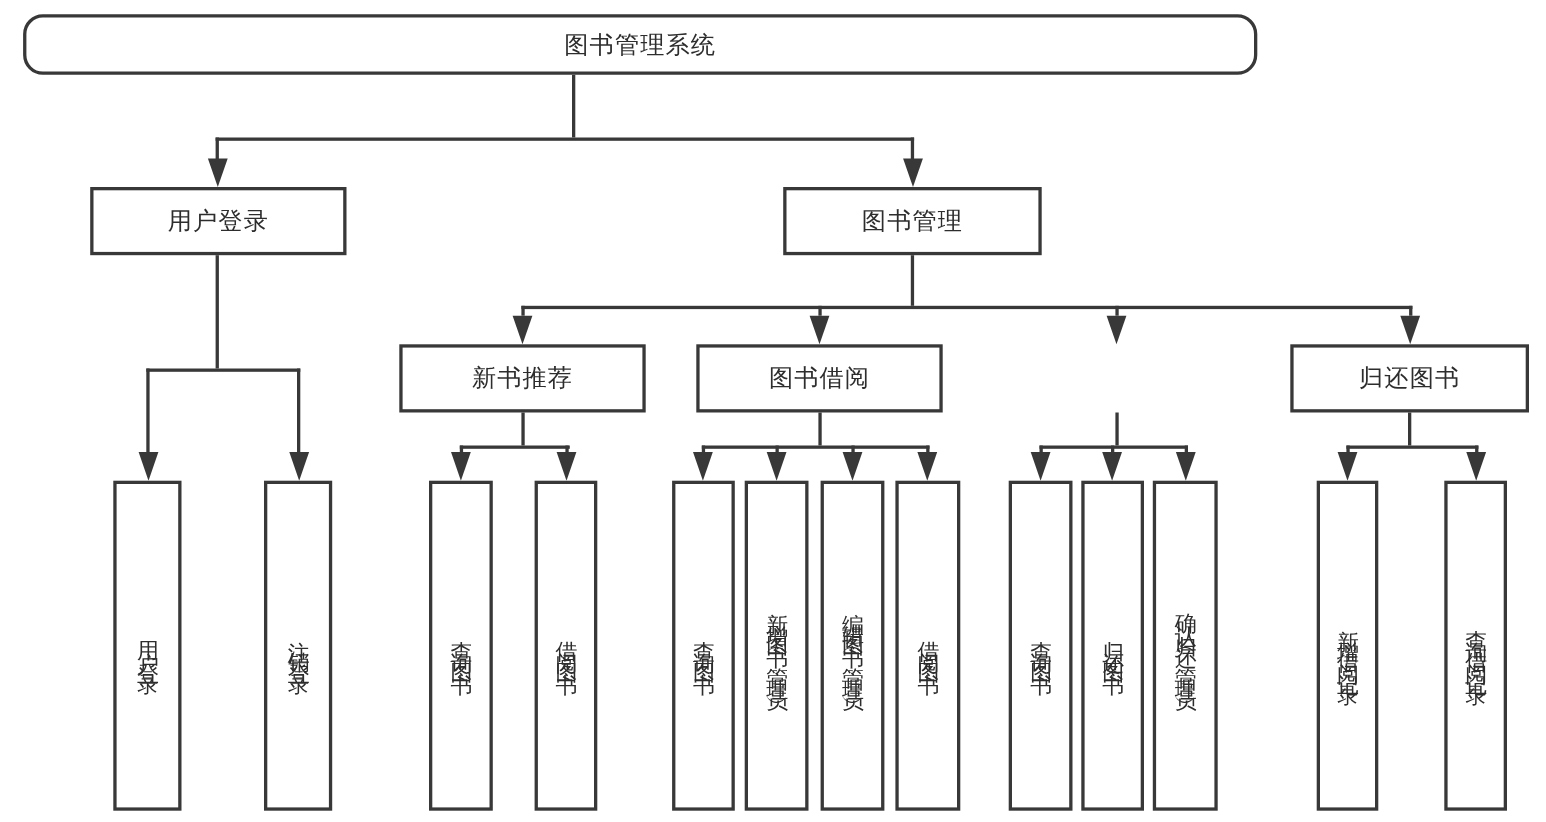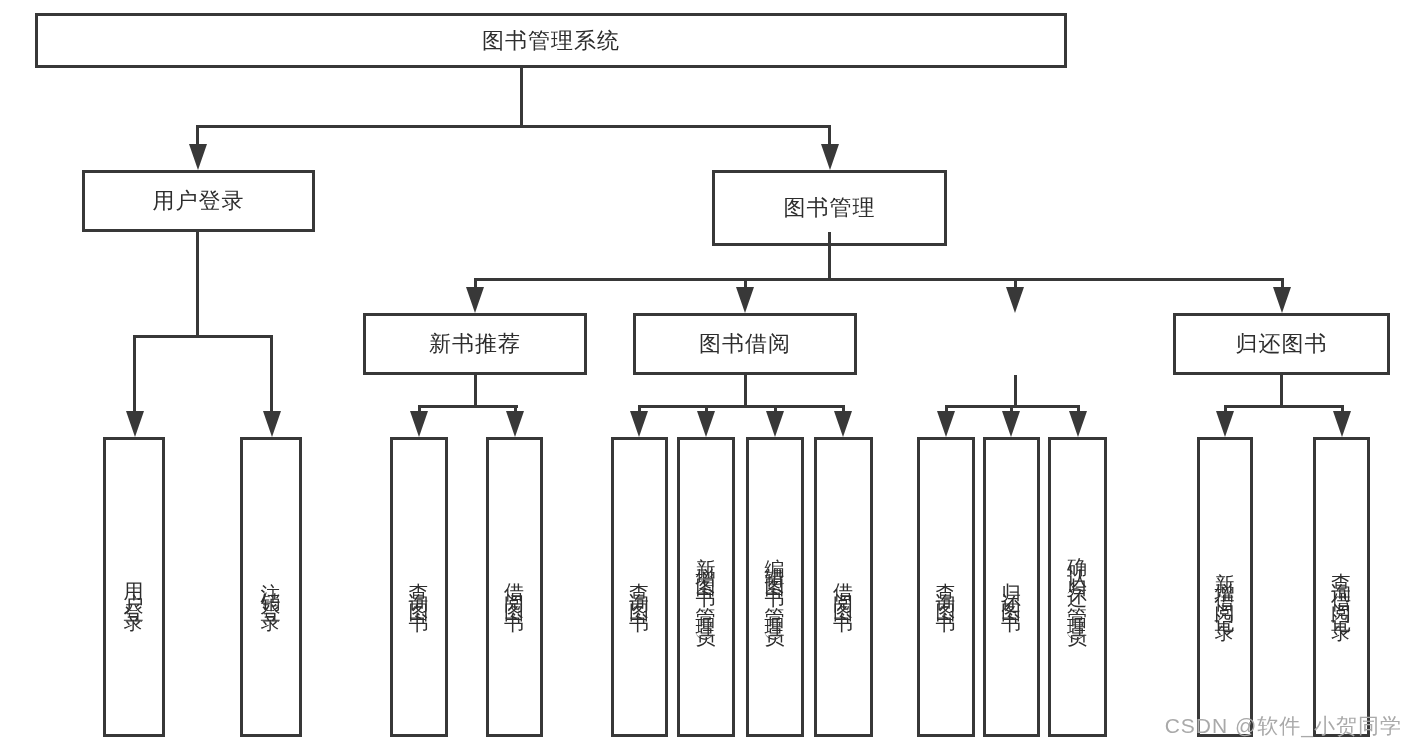--- a/index.html
+++ b/index.html
@@ -41,35 +41,35 @@
     color:#a9a9a9;
     letter-spacing:1px;
     white-space:nowrap;
   }
 </style>
 </head>
 <body>
 
 <div class="stage">
 
-  <div class="box hbox" style="left:35px;top:13px;width:1032px;height:55px;">
+  <div class="box hbox" style="left:21px;top:13px;width:1122px;height:55px;border-radius:18px;">
     <span>图书管理系统</span>
   </div>
 
   <div class="line" style="left:520px;top:68px;width:3px;height:57px;"></div>
   <div class="line" style="left:196px;top:125px;width:635px;height:3px;"></div>
   <div class="line" style="left:196px;top:125px;width:3px;height:21px;"></div>
   <div class="arrow" style="left:189px;top:144px;"></div>
   <div class="line" style="left:828px;top:125px;width:3px;height:21px;"></div>
   <div class="arrow" style="left:821px;top:144px;"></div>
 
   <div class="box hbox" style="left:82px;top:170px;width:233px;height:62px;">
     <span>用户登录</span>
   </div>
-  <div class="box hbox" style="left:712px;top:170px;width:235px;height:76px;font-family:Liberation Mono, monospace;">
+  <div class="box hbox" style="left:712px;top:170px;width:235px;height:62px;font-family:Liberation Mono, monospace;">
     <span>图书管理</span>
   </div>
 
   <div class="line" style="left:196px;top:232px;width:3px;height:103px;"></div>
   <div class="line" style="left:133px;top:335px;width:140px;height:3px;"></div>
   <div class="line" style="left:133px;top:335px;width:3px;height:76px;"></div>
   <div class="arrow" style="left:126px;top:411px;"></div>
   <div class="line" style="left:270px;top:335px;width:3px;height:76px;"></div>
   <div class="arrow" style="left:263px;top:411px;"></div>
 
@@ -165,15 +165,14 @@
     <span class="vtext">确认归还（管理员）</span>
   </div>
 
   <div class="box vbox" style="left:1197px;top:437px;width:56px;height:300px;">
     <span class="vtext">新增借阅记录</span>
   </div>
   <div class="box vbox" style="left:1313px;top:437px;width:57px;height:300px;">
     <span class="vtext">查询借阅记录</span>
   </div>
 
-  <div class="watermark">CSDN @软件_小贺同学</div>
 
 </div>
 
 </body></html>

